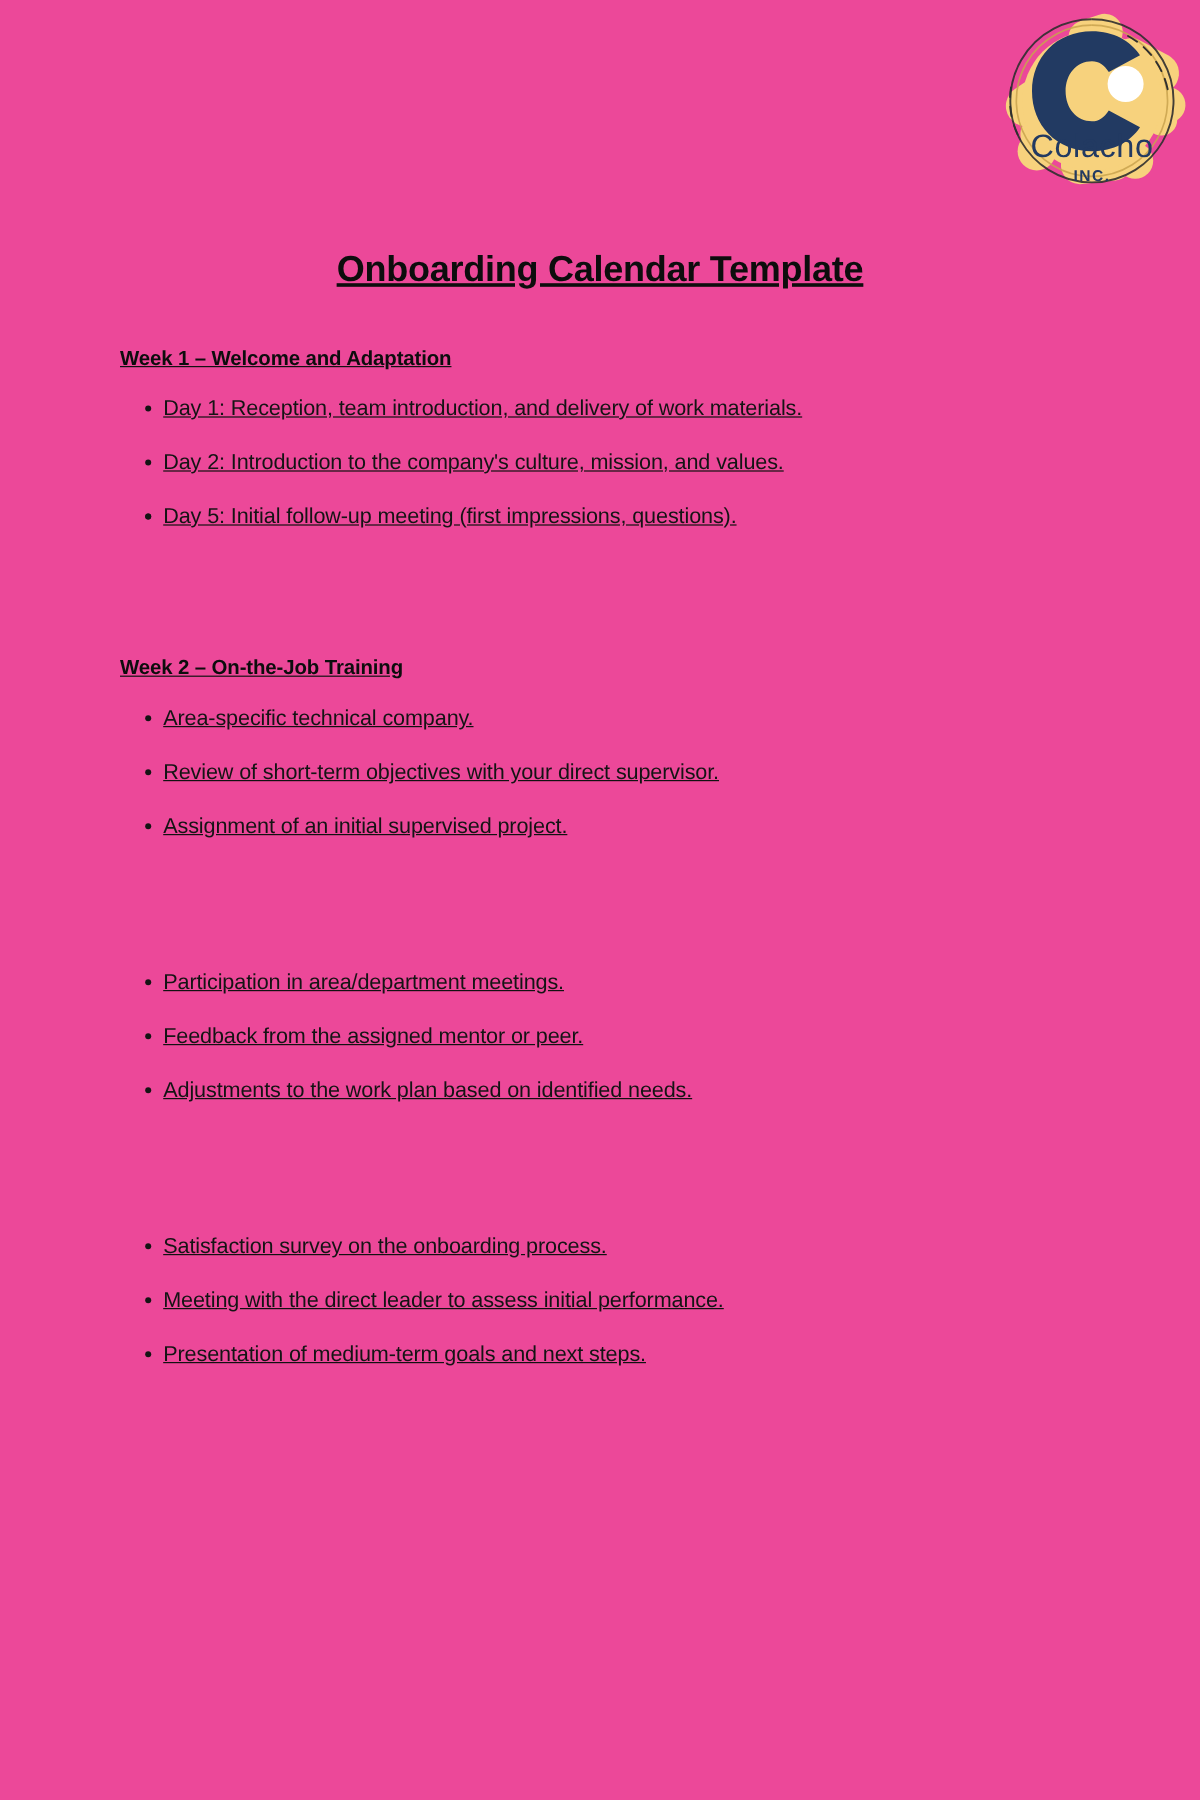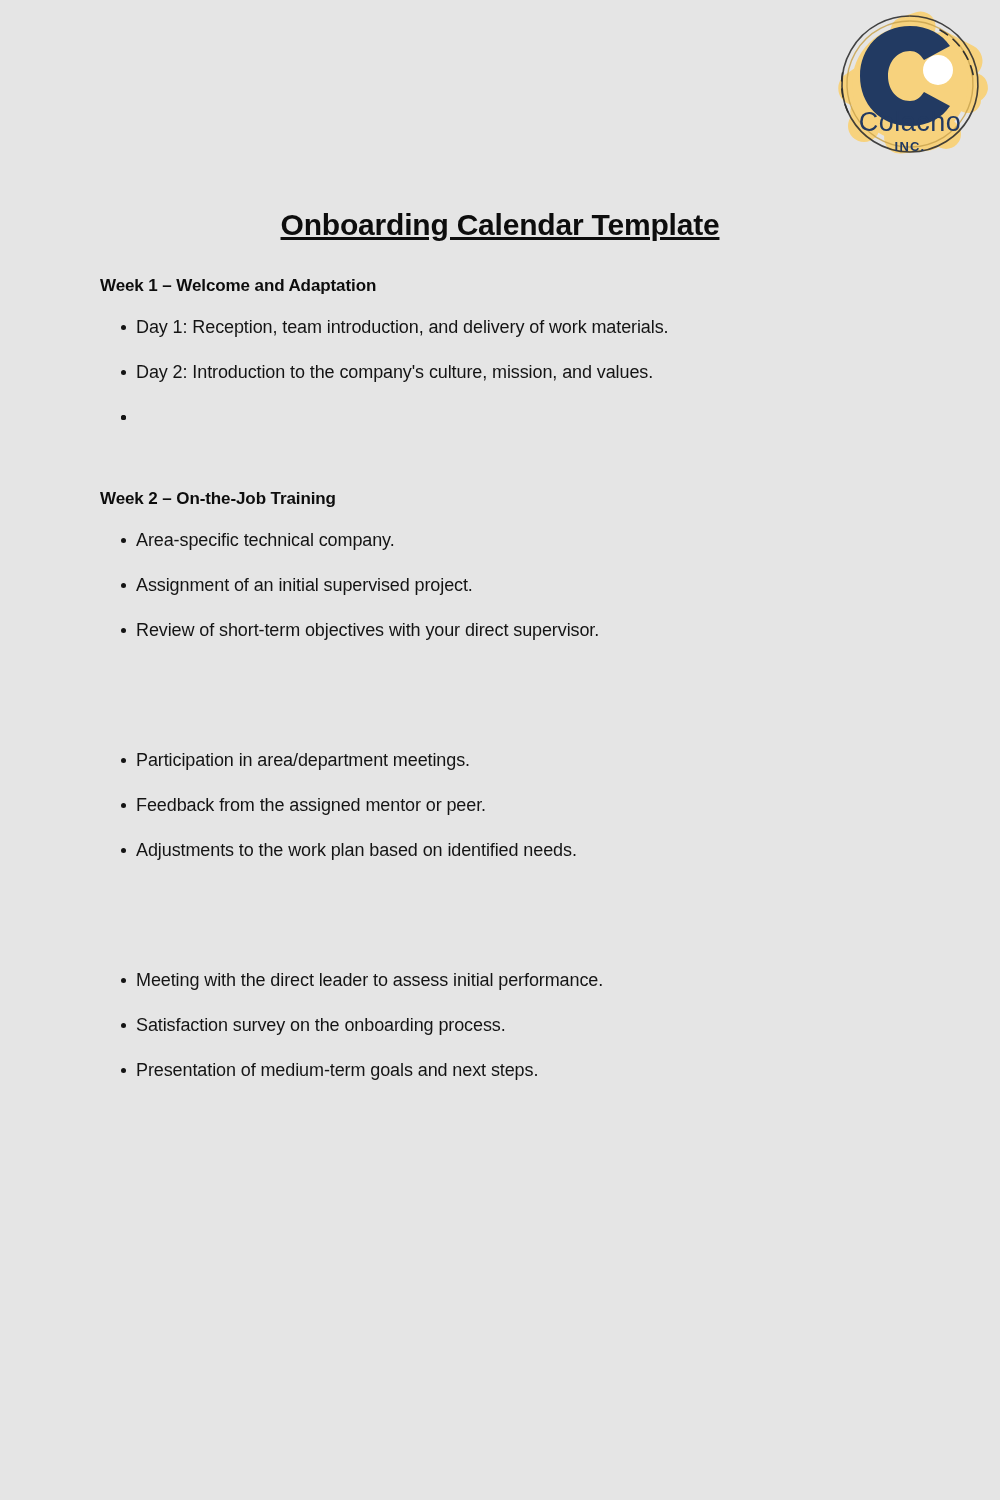--- a/index.html
+++ b/index.html
@@ -16,21 +16,21 @@
     color: #111111;
     position: relative;
     overflow: hidden;
   }
 
   
   .page {
     position: relative;
     width: 1000px;
     height: 1500px;
-    background: #e5e5e5;
+    background: #ec4899;
   }
 
   
   .logo-wrap {
     position: absolute;
     top: 8px;
     left: 828px;
     width: 164px;
     height: 158px;
   }
@@ -47,23 +47,24 @@
     font-weight: bold;
     letter-spacing: -0.2px;
     color: #0d0d0d;
     line-height: 1.25;
     text-decoration: underline;
   }
 
   
   .content {
     position: absolute;
-    top: 275px;
+    top: 288px;
     left: 100px;
     width: 800px;
+    text-decoration: underline;
   }
 
   .section { margin-bottom: 0; }
   .section + .section { margin-top: 101px; }
 
   .section-heading {
     font-size: 17px;
     font-weight: bold;
     color: #0d0d0d;
     line-height: 1.3;
@@ -148,40 +149,40 @@
 
   <h1 class="doc-title">Onboarding Calendar Template</h1>
 
   <div class="content" id="content-root">
       <div class="section">
         <div class="section-heading">Week 1 – Welcome and Adaptation</div>
         <ul class="bullet-list">
           <li><span class="bullet-dot"></span><span class="li-text">Day 1: Reception, team introduction, and delivery of work materials.</span></li>
           <li><span class="bullet-dot"></span><span class="li-text">Day 2: Introduction to the company's culture, mission, and values.</span></li>
           <li><span class="bullet-dot"></span></li>
-          <li><span class="bullet-dot"></span></li>
+          <li><span class="bullet-dot"></span><span class="li-text">Day 5: Initial follow-up meeting (first impressions, questions).</span></li>
         </ul>
       </div>
       <div class="section">
         <div class="section-heading">Week 2 – On-the-Job Training</div>
         <ul class="bullet-list">
           <li><span class="bullet-dot"></span><span class="li-text">Area-specific technical company.</span></li>
+          <li><span class="bullet-dot"></span><span class="li-text">Review of short-term objectives with your direct supervisor.</span></li>
           <li><span class="bullet-dot"></span><span class="li-text">Assignment of an initial supervised project.</span></li>
-          <li><span class="bullet-dot"></span><span class="li-text">Review of short-term objectives with your direct supervisor.</span></li>
         </ul>
       </div>
       <div class="section">
         <ul class="bullet-list">
           <li><span class="bullet-dot"></span><span class="li-text">Participation in area/department meetings.</span></li>
           <li><span class="bullet-dot"></span><span class="li-text">Feedback from the assigned mentor or peer.</span></li>
           <li><span class="bullet-dot"></span><span class="li-text">Adjustments to the work plan based on identified needs.</span></li>
         </ul>
       </div>
       <div class="section">
         <ul class="bullet-list">
+          <li><span class="bullet-dot"></span><span class="li-text">Satisfaction survey on the onboarding process.</span></li>
           <li><span class="bullet-dot"></span><span class="li-text">Meeting with the direct leader to assess initial performance.</span></li>
-          <li><span class="bullet-dot"></span><span class="li-text">Satisfaction survey on the onboarding process.</span></li>
           <li><span class="bullet-dot"></span><span class="li-text">Presentation of medium-term goals and next steps.</span></li>
         </ul>
       </div>
     </div>
 
 </div>
 
 </body></html>

